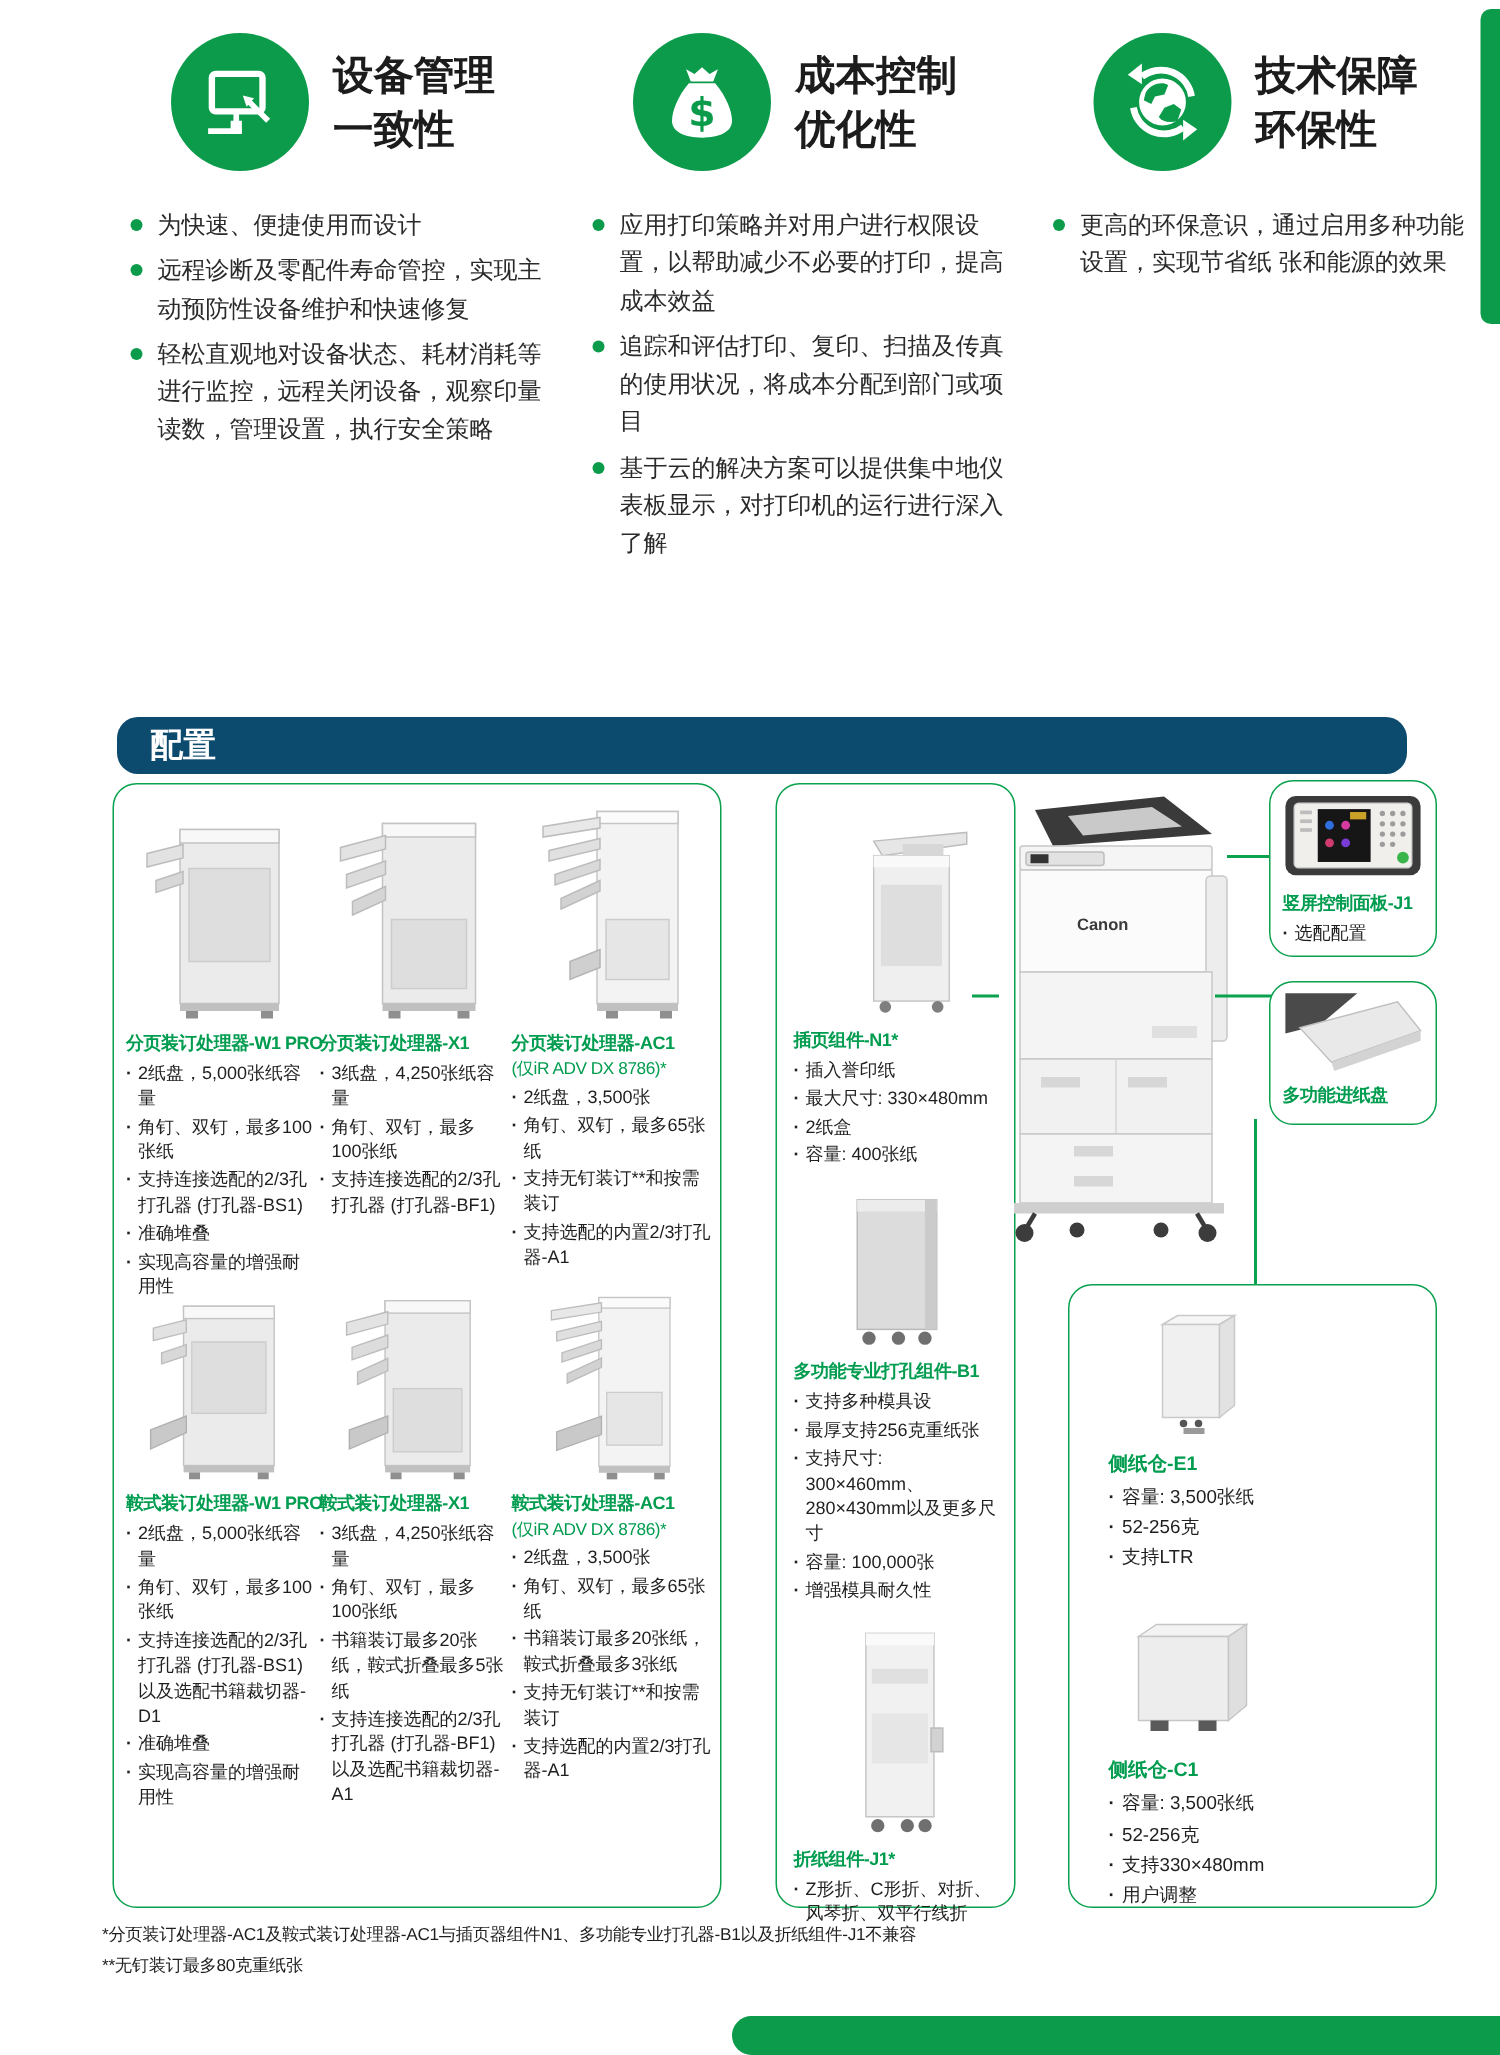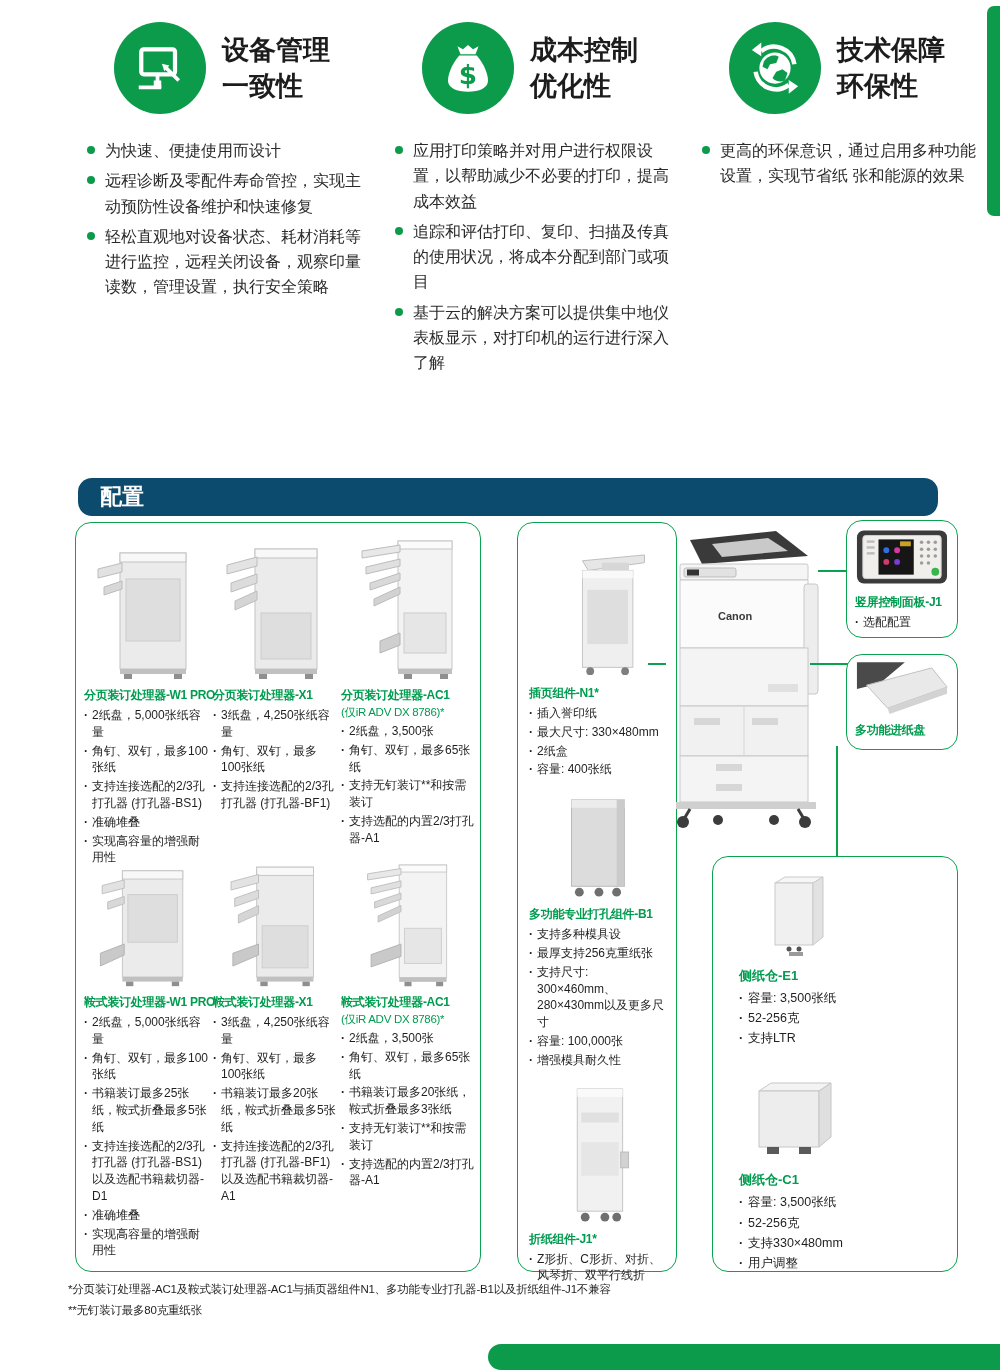--- a/index.html
+++ b/index.html
@@ -230,21 +230,20 @@
           <polygon points="2,104 28,94 28,106 2,118" fill="#c9c9c9" stroke="#b0b0b0"></polygon>
           <rect x="26" y="130" width="66" height="5" fill="#c0c0c0"></rect>
           <rect x="30" y="135" width="8" height="5" fill="#8f8f8f"></rect>
           <rect x="80" y="135" width="8" height="5" fill="#8f8f8f"></rect>
         </svg>
       </div>
       <div class="p-title">鞍式装订处理器-W1 PRO</div>
       <ul class="p-list">
         <li><span>2纸盘，5,000张纸容量</span></li>
         <li><span>角钉、双钉，最多100张纸</span></li>
-        <li><span>书籍装订最多25张纸，鞍式折叠最多5张纸</span></li>
         <li><span>支持连接选配的2/3孔打孔器 (打孔器-BS1) 以及选配书籍裁切器-D1</span></li>
         <li><span>准确堆叠</span></li>
         <li><span>实现高容量的增强耐用性</span></li>
       </ul>
     </div>
 
     <div class="cell" style="left:137px;top:330px;width:124px;">
       <div class="cell-img r2">
         <svg width="108" height="130" viewBox="0 0 108 142">
           <rect x="34" y="10" width="62" height="120" fill="#ebebeb" stroke="#c3c3c3"></rect>

